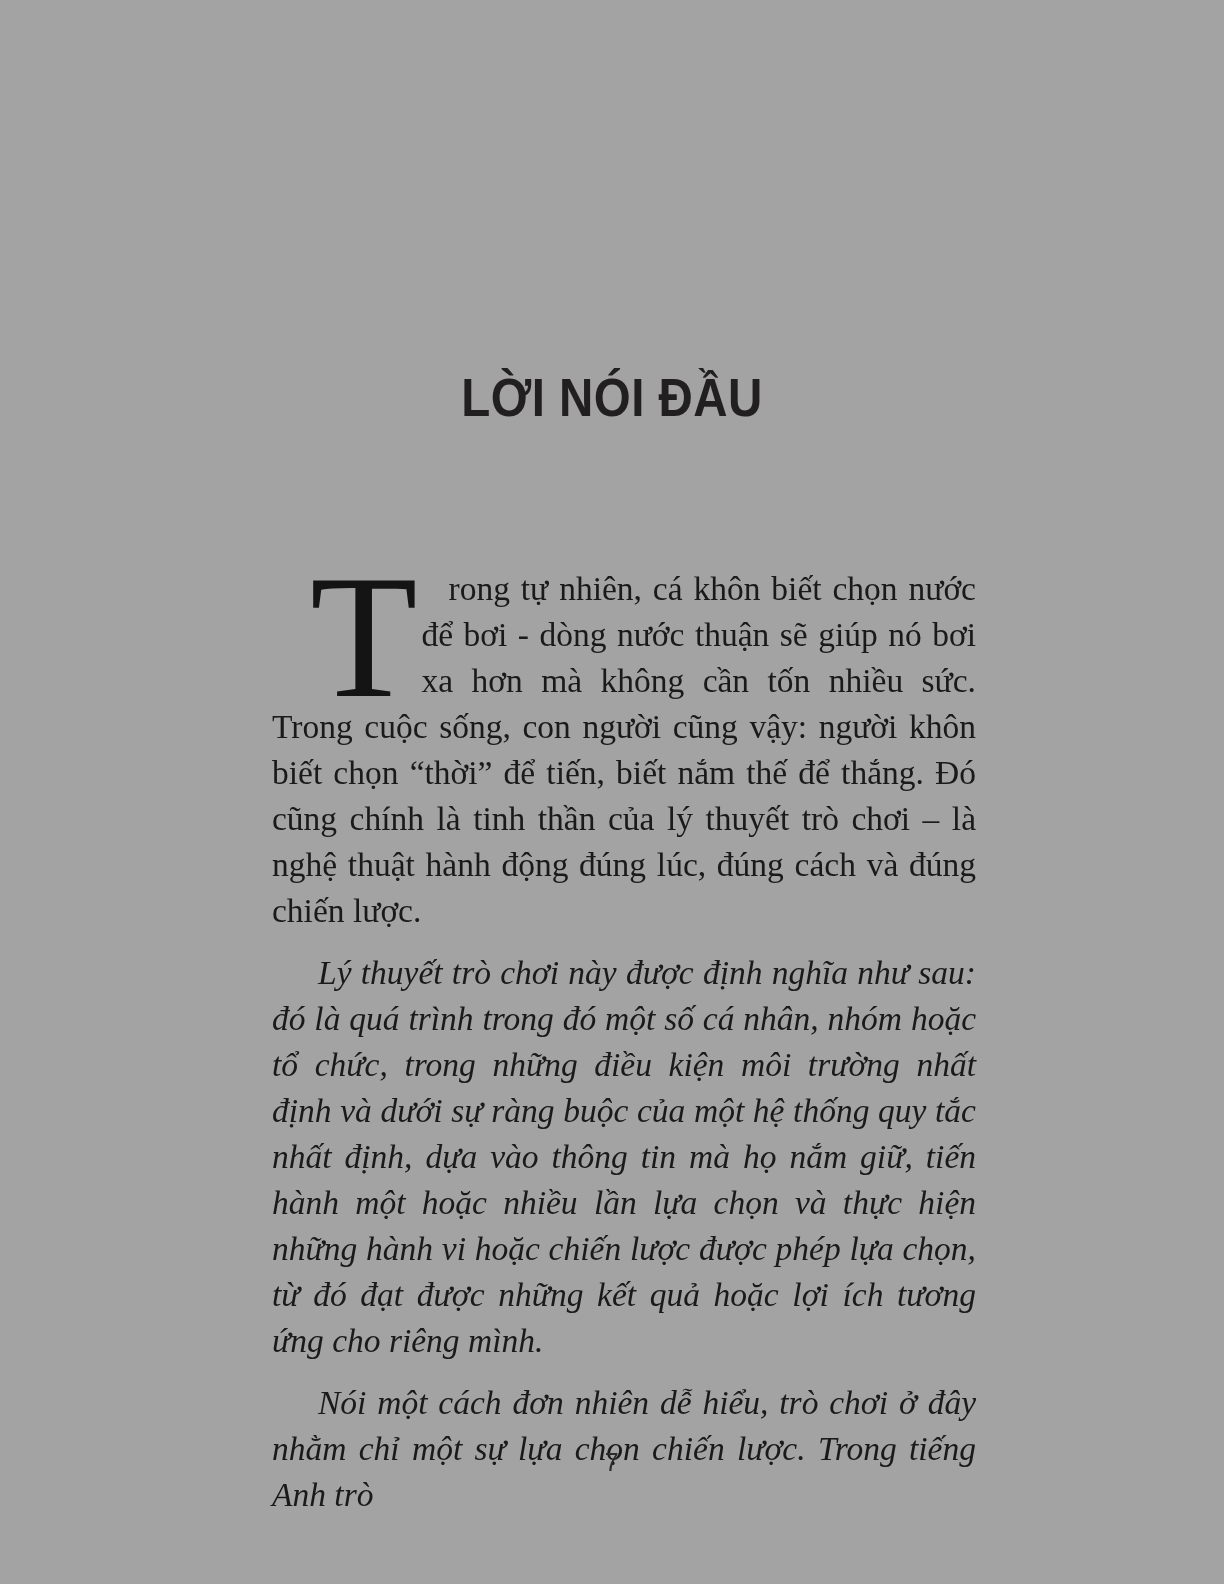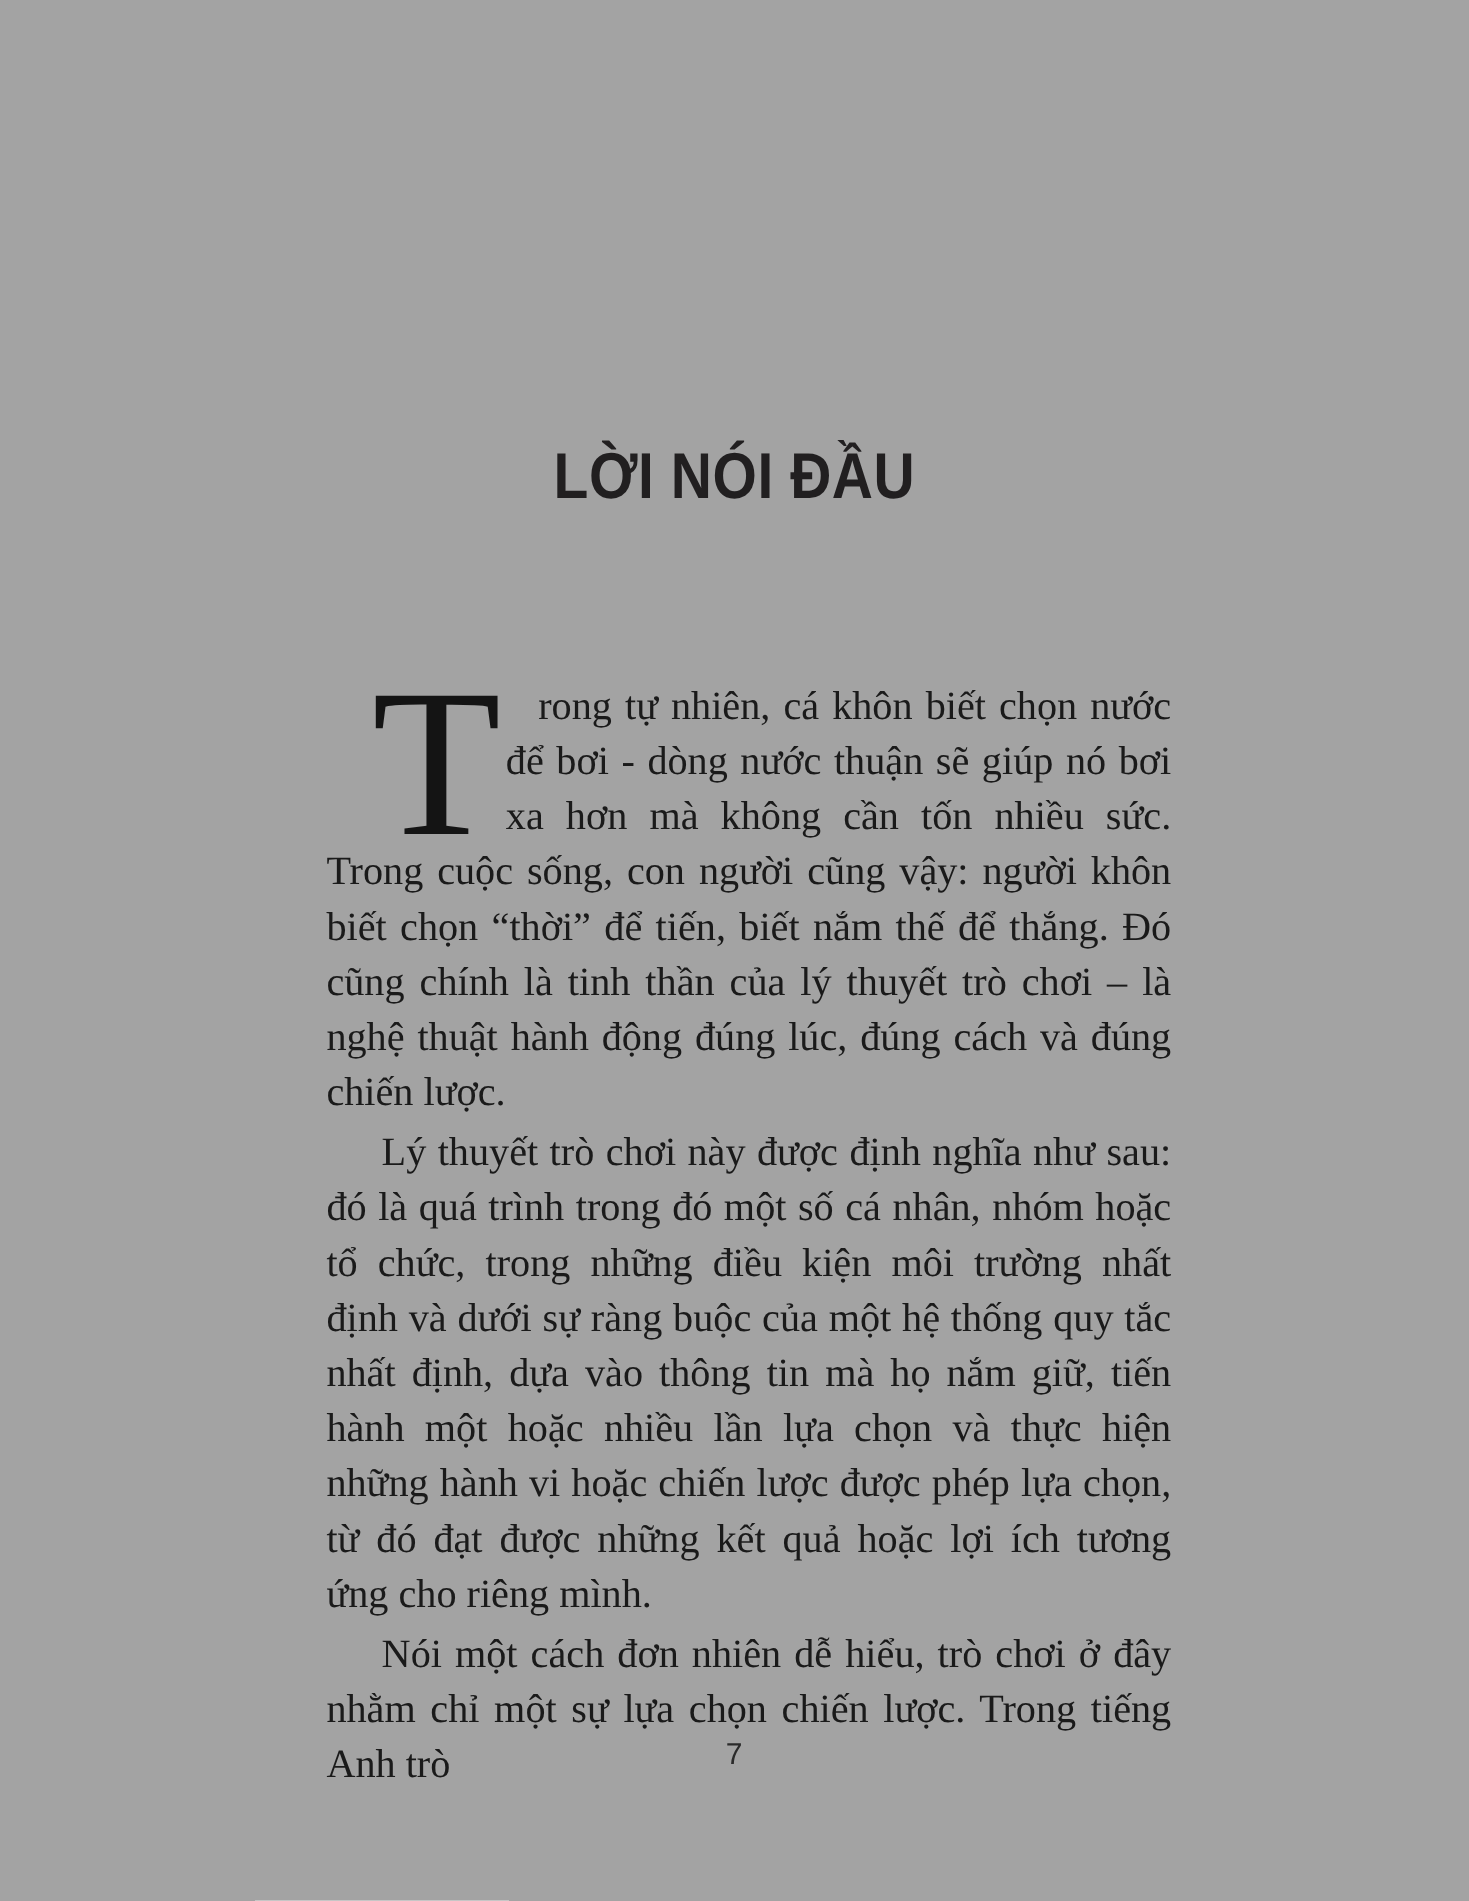--- a/index.html
+++ b/index.html
@@ -50,21 +50,22 @@
     font-size: 33.5px;
     line-height: 46px;
     text-align: justify;
     text-justify: inter-word;
     hyphens: none;
     color: #1a1a1a;
     font-family: "Liberation Serif", "DejaVu Serif", serif;
   }
 
   .body-paragraph + .body-paragraph {
-    margin-top: 4px;
+    margin-top: 16px;
+    font-style: italic;
   }
 
   .body-paragraph.indented {
     text-indent: 46px;
   }
 
   
   .paragraph-dropcap {
     position: relative;
   }

